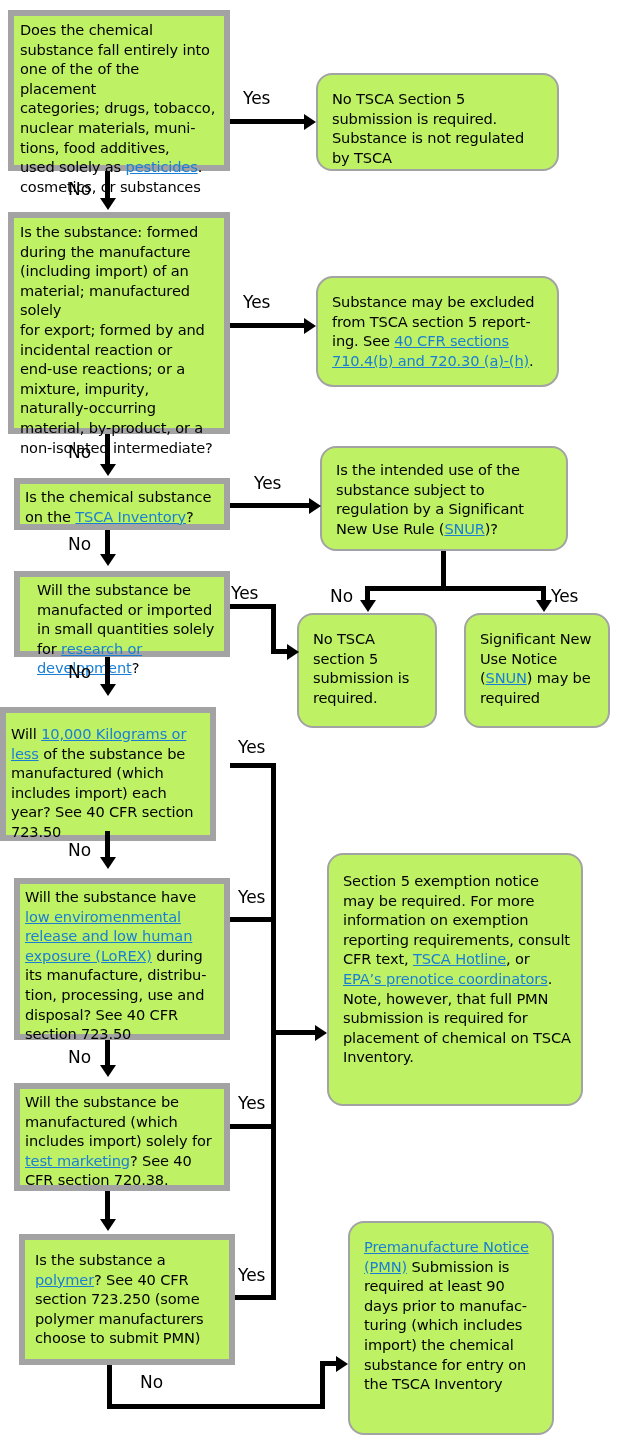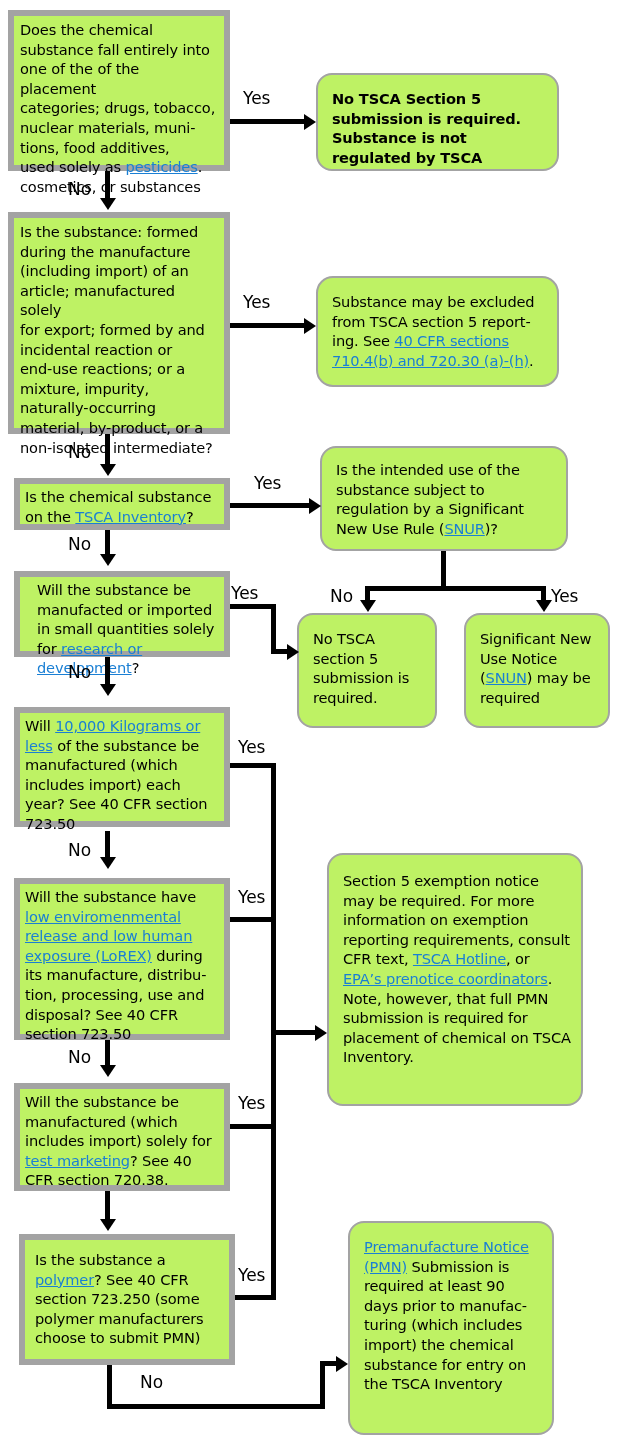--- a/index.html
+++ b/index.html
@@ -72,29 +72,29 @@
     <p>Does the chemical</p>
     <p>substance fall entirely into</p>
     <p>one of the of the placement</p>
     <p>categories; drugs, tobacco,</p>
     <p>nuclear materials, muni-</p>
     <p>tions, food additives,</p>
     <p><span>used solely as </span><a class="lnk">pesticides</a><span>.</span></p>
     <p>cosmetics, or substances</p>
   </div>
 
-  <div class="node rounded" style="left:316px;top:73px;width:243px;height:98px;padding:14px 14px 10px 14px;font-weight:bold;">
+  <div class="node rounded" style="left:316px;top:73px;width:243px;height:98px;padding:14px 14px 10px 14px;">
     <p>No TSCA Section 5 submission is required. Substance is not regulated by TSCA</p>
   </div>
 
   <div class="node" style="left:8px;top:212px;width:222px;height:222px;">
     <p>Is the substance: formed</p>
     <p>during the manufacture</p>
     <p>(including import) of an</p>
-    <p>article; manufactured solely</p>
+    <p>material; manufactured solely</p>
     <p>for export; formed by and</p>
     <p>incidental reaction or</p>
     <p>end-use reactions; or a</p>
     <p>mixture, impurity,</p>
     <p>naturally-occurring</p>
     <p>material, by-product, or a</p>
     <p>non-isolated intermediate?</p>
   </div>
 
   <div class="node rounded" style="left:316px;top:276px;width:243px;height:111px;padding:14px 12px 10px 14px;border-radius:17px;">
@@ -114,21 +114,21 @@
   </div>
 
   <div class="node rounded" style="left:297px;top:613px;width:140px;height:115px;padding:14px 12px 10px 14px;">
     <p>No TSCA section 5 submission is required.</p>
   </div>
 
   <div class="node rounded" style="left:464px;top:613px;width:146px;height:115px;padding:14px 10px 10px 14px;">
     <p><span>Significant New Use Notice (</span><a class="lnk">SNUN</a><span>) may be required</span></p>
   </div>
 
-  <div class="node" style="left:14px;top:707px;width:216px;height:120px;padding:3px 4px 3px 5px;">
+  <div class="node" style="left:0;top:707px;width:216px;height:134px;padding:11px 4px 3px 5px;">
     <p><span>Will </span><a class="lnk">10,000 Kilograms or less</a><span> of the substance be manufactured (which includes import) each year?  See 40 CFR section 723.50</span></p>
   </div>
 
   <div class="node" style="left:14px;top:878px;width:216px;height:162px;padding:3px 4px 2px 5px;">
     <p><span>Will the substance have </span><a class="lnk">low enviromenmental release and low human exposure (LoREX)</a><span> during its manufacture, distribu-tion, processing, use and disposal? See 40 CFR section 723.50</span></p>
   </div>
 
   <div class="node" style="left:14px;top:1083px;width:216px;height:108px;padding:3px 6px 3px 5px;">
     <p><span>Will the substance be manufactured (which includes import) solely for </span><a class="lnk">test marketing</a><span>? See 40 CFR section 720.38.</span></p>
   </div>

